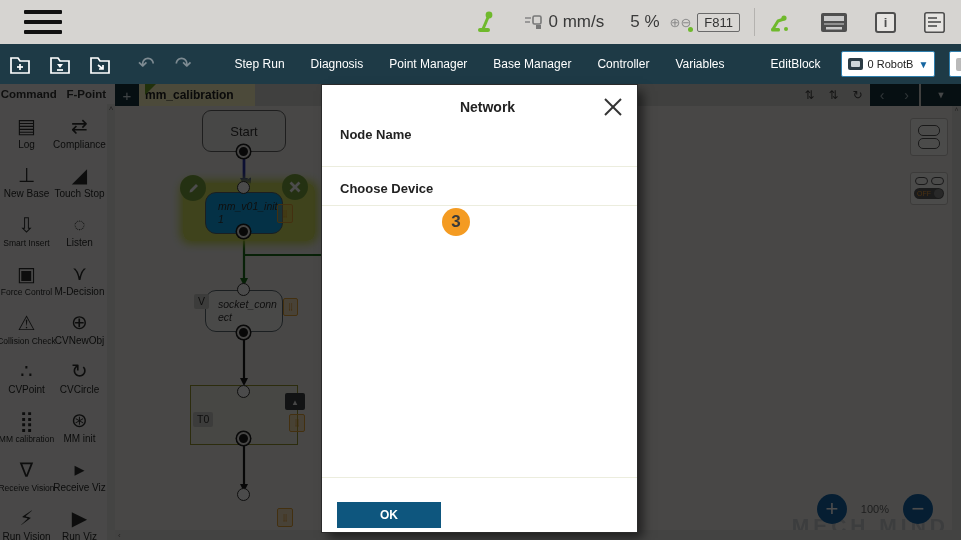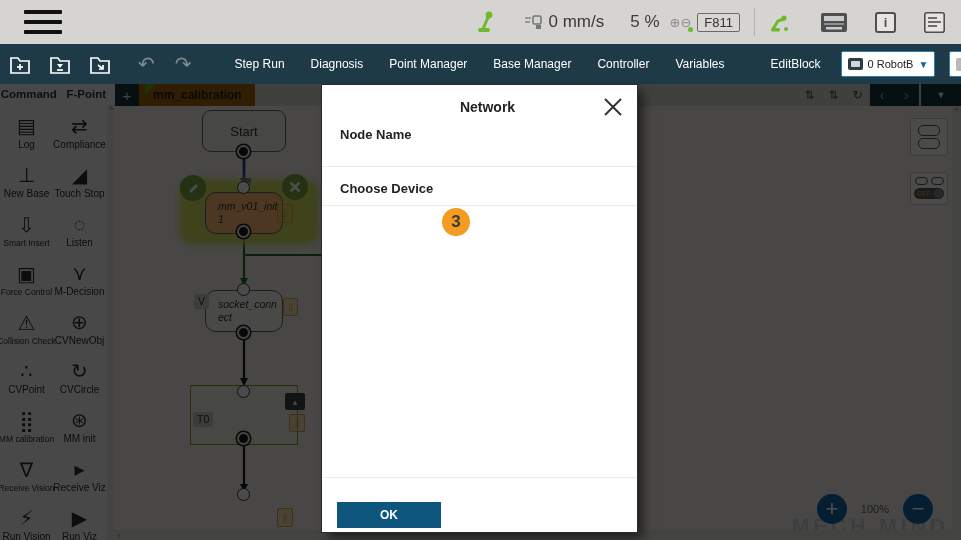--- a/index.html
+++ b/index.html
@@ -42,21 +42,21 @@
   .sb-item { display:flex; flex-direction:column; align-items:center; justify-content:flex-end; padding-bottom:3px; cursor:pointer; }
   .sb-glyph { font-size:20px; line-height:1; color:#2e2e2e; margin-bottom:3px; }
   .sb-label { font-size:10px; color:#2b2b2b; white-space:nowrap; }
   .sb-label.sm { font-size:8.5px; }
   .sb-scroll { position:absolute; right:0; top:20px; bottom:0; width:8px; background:#e4e3e1; font-size:8px; color:#777; text-align:center; }
 
   
   .canvas { position:absolute; left:115px; top:84px; width:846px; height:456px; background:#f0efec; z-index:1; overflow:hidden; }
   .tabbar { position:absolute; left:0; top:0; width:846px; height:22px; background:#d8d6d2; display:flex; align-items:stretch; }
   .addtab { width:24px; background:#17333e; color:#cfe0e6; font-size:15px; display:flex; align-items:center; justify-content:center; cursor:pointer; }
-  .ftab { width:116px; background:#a16207; position:relative; display:flex; align-items:center; padding-left:14px; font-size:12px; font-weight:bold; color:#222; cursor:pointer;text-align:center; }
+  .ftab { width:116px; background:#fef9c3; position:relative; display:flex; align-items:center; padding-left:6px; font-size:12px; font-weight:bold; color:#222; cursor:pointer;text-align:center; }
   .ftab .corner { position:absolute; left:6px; top:0; width:0; height:0; border-left:11px solid #6fa32a; border-bottom:11px solid transparent; }
   .tab-right { margin-left:auto; display:flex; align-items:center; }
   .sort-icn { font-size:12px; color:#444; margin:0 7px; cursor:pointer; }
   .navbox { background:#17333e; color:#9fb3ba; display:flex; align-items:center; height:22px; }
   .navbox span { padding:0 10px; font-size:14px; cursor:pointer; }
   .ddbox { background:#17333e; color:#e8eef0; width:40px; height:22px; margin-left:2px; display:flex; align-items:center; justify-content:center; font-size:9px; cursor:pointer; }
 
   svg.wires { position:absolute; left:0; top:0; z-index:1; }
 
   .node { position:absolute; background:#f6f5f2; border:1.4px solid #5d6a71; border-radius:11px; display:flex; align-items:center; padding-left:12px; z-index:2; }
@@ -338,21 +338,21 @@
       <path d="M129 357 L129 402" stroke="#1a1a1a" stroke-width="2.2"></path>
       <path d="M125 400 L133 400 L129 408 z" fill="#1a1a1a"></path>
     </svg>
 
     <div class="start-node" style="left:87px; top:26px; width:84px; height:42px;">
       <span>Start</span>
     </div>
     <div class="port out" style="left:122px; top:61px;"></div>
 
     <div class="glow" style="left:68px; top:99px; width:132px; height:58px;"></div>
-    <div class="node" style="left:90px; top:108px; width:78px; height:42px; background:#fdba74;">
+    <div class="node" style="left:90px; top:108px; width:78px; height:42px; background:#0ea5e9;">
       <span class="nlabel">mm_v01_init1</span>
     </div>
     <div class="cbtn" style="left:65px; top:91px;">
       <svg width="13" height="13" viewBox="0 0 13 13">
           <path d="M2.5 10.5 L3 8 L9 2 L11 4 L5 10 z" fill="#fff"></path>
         </svg>
     </div>
     <div class="cbtn" style="left:167px; top:90px;">
       <svg width="12" height="12" viewBox="0 0 12 12">
           <line x1="1.5" y1="1.5" x2="10.5" y2="10.5" stroke="#fff" stroke-width="2.6"></line>

